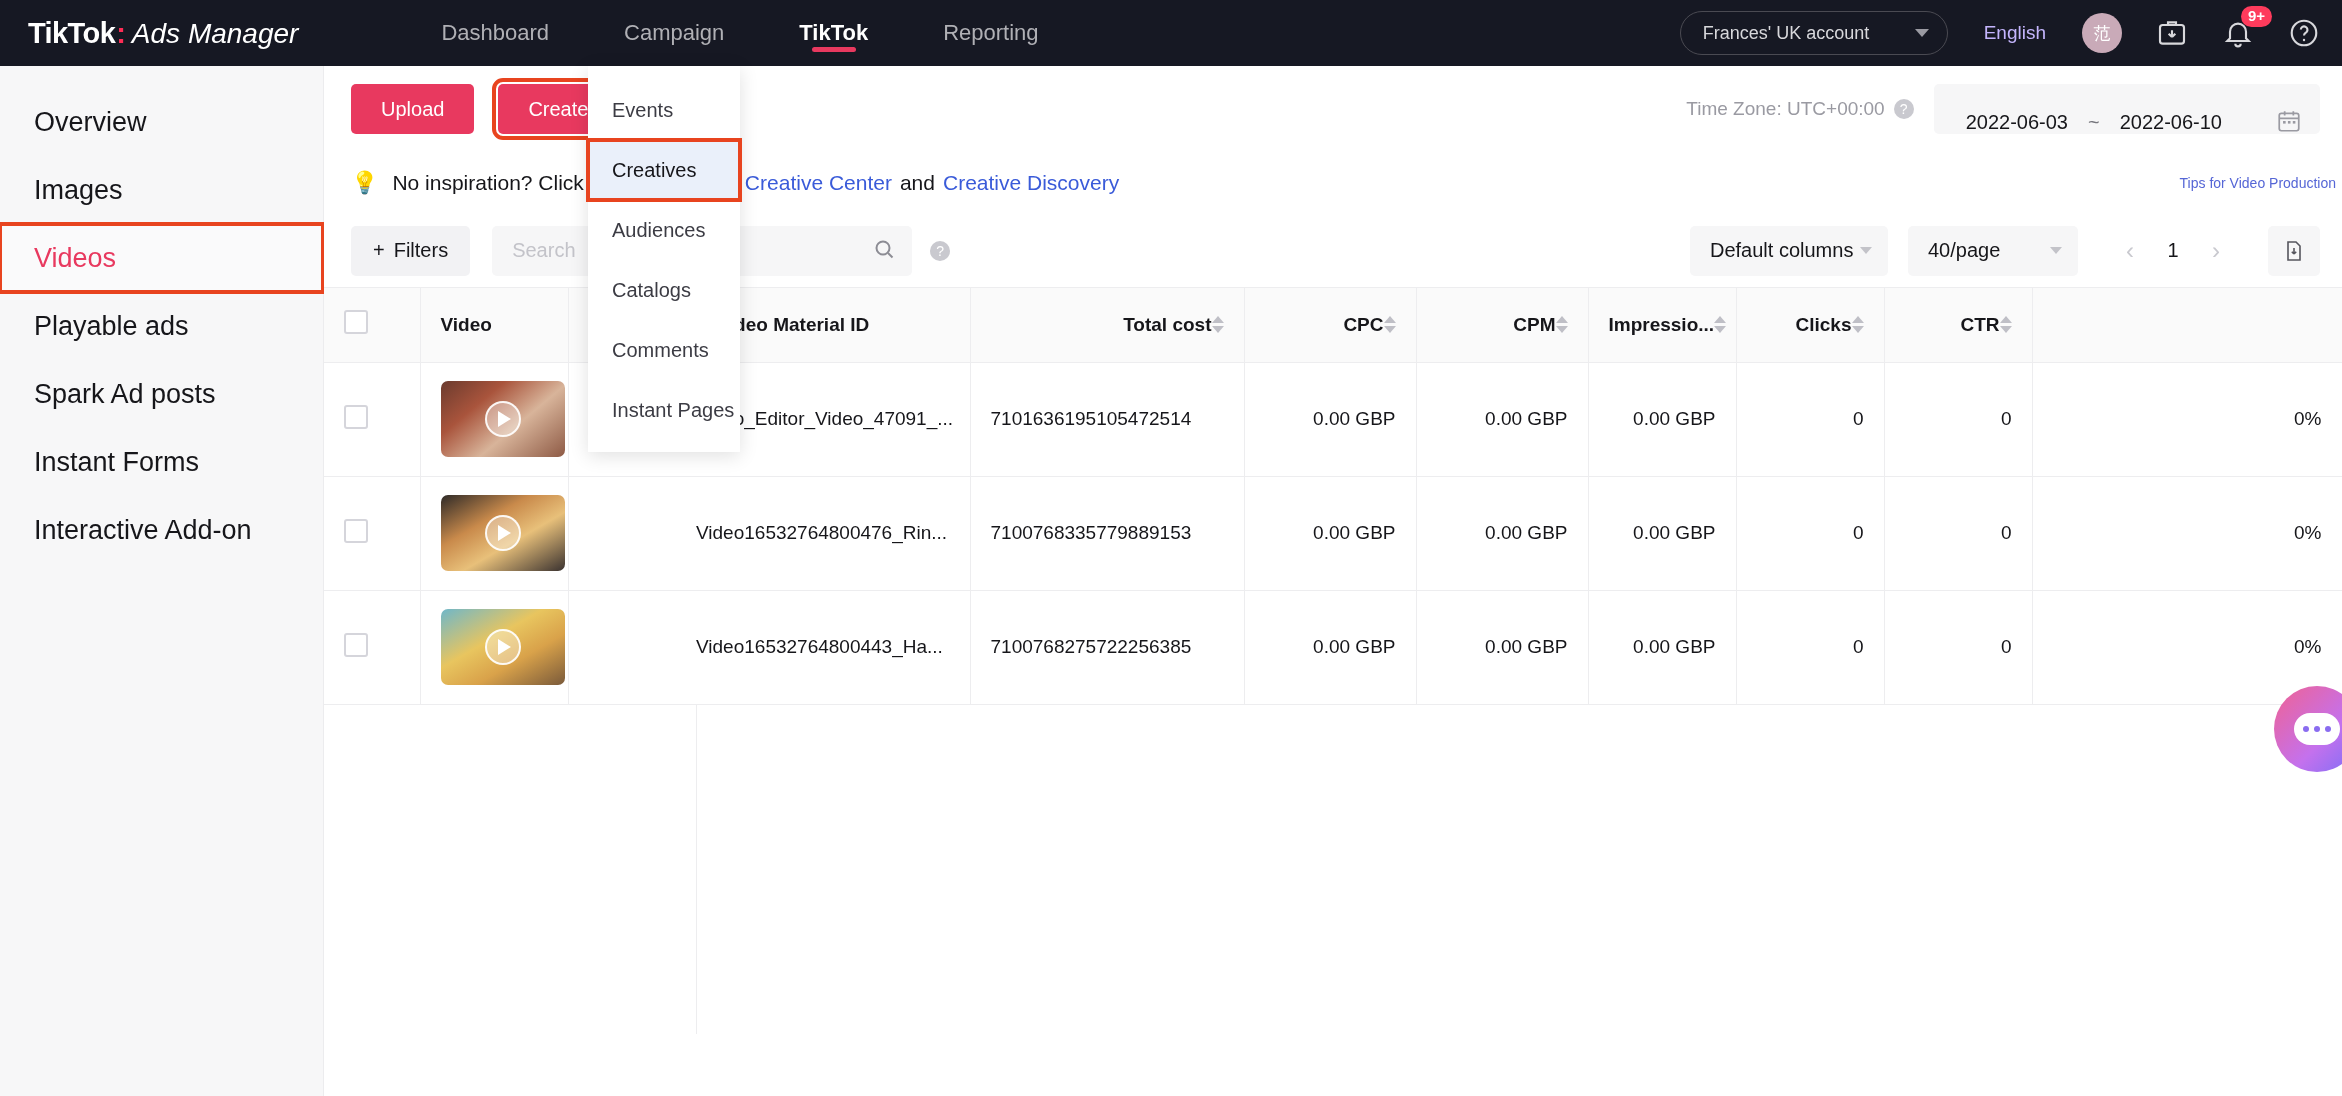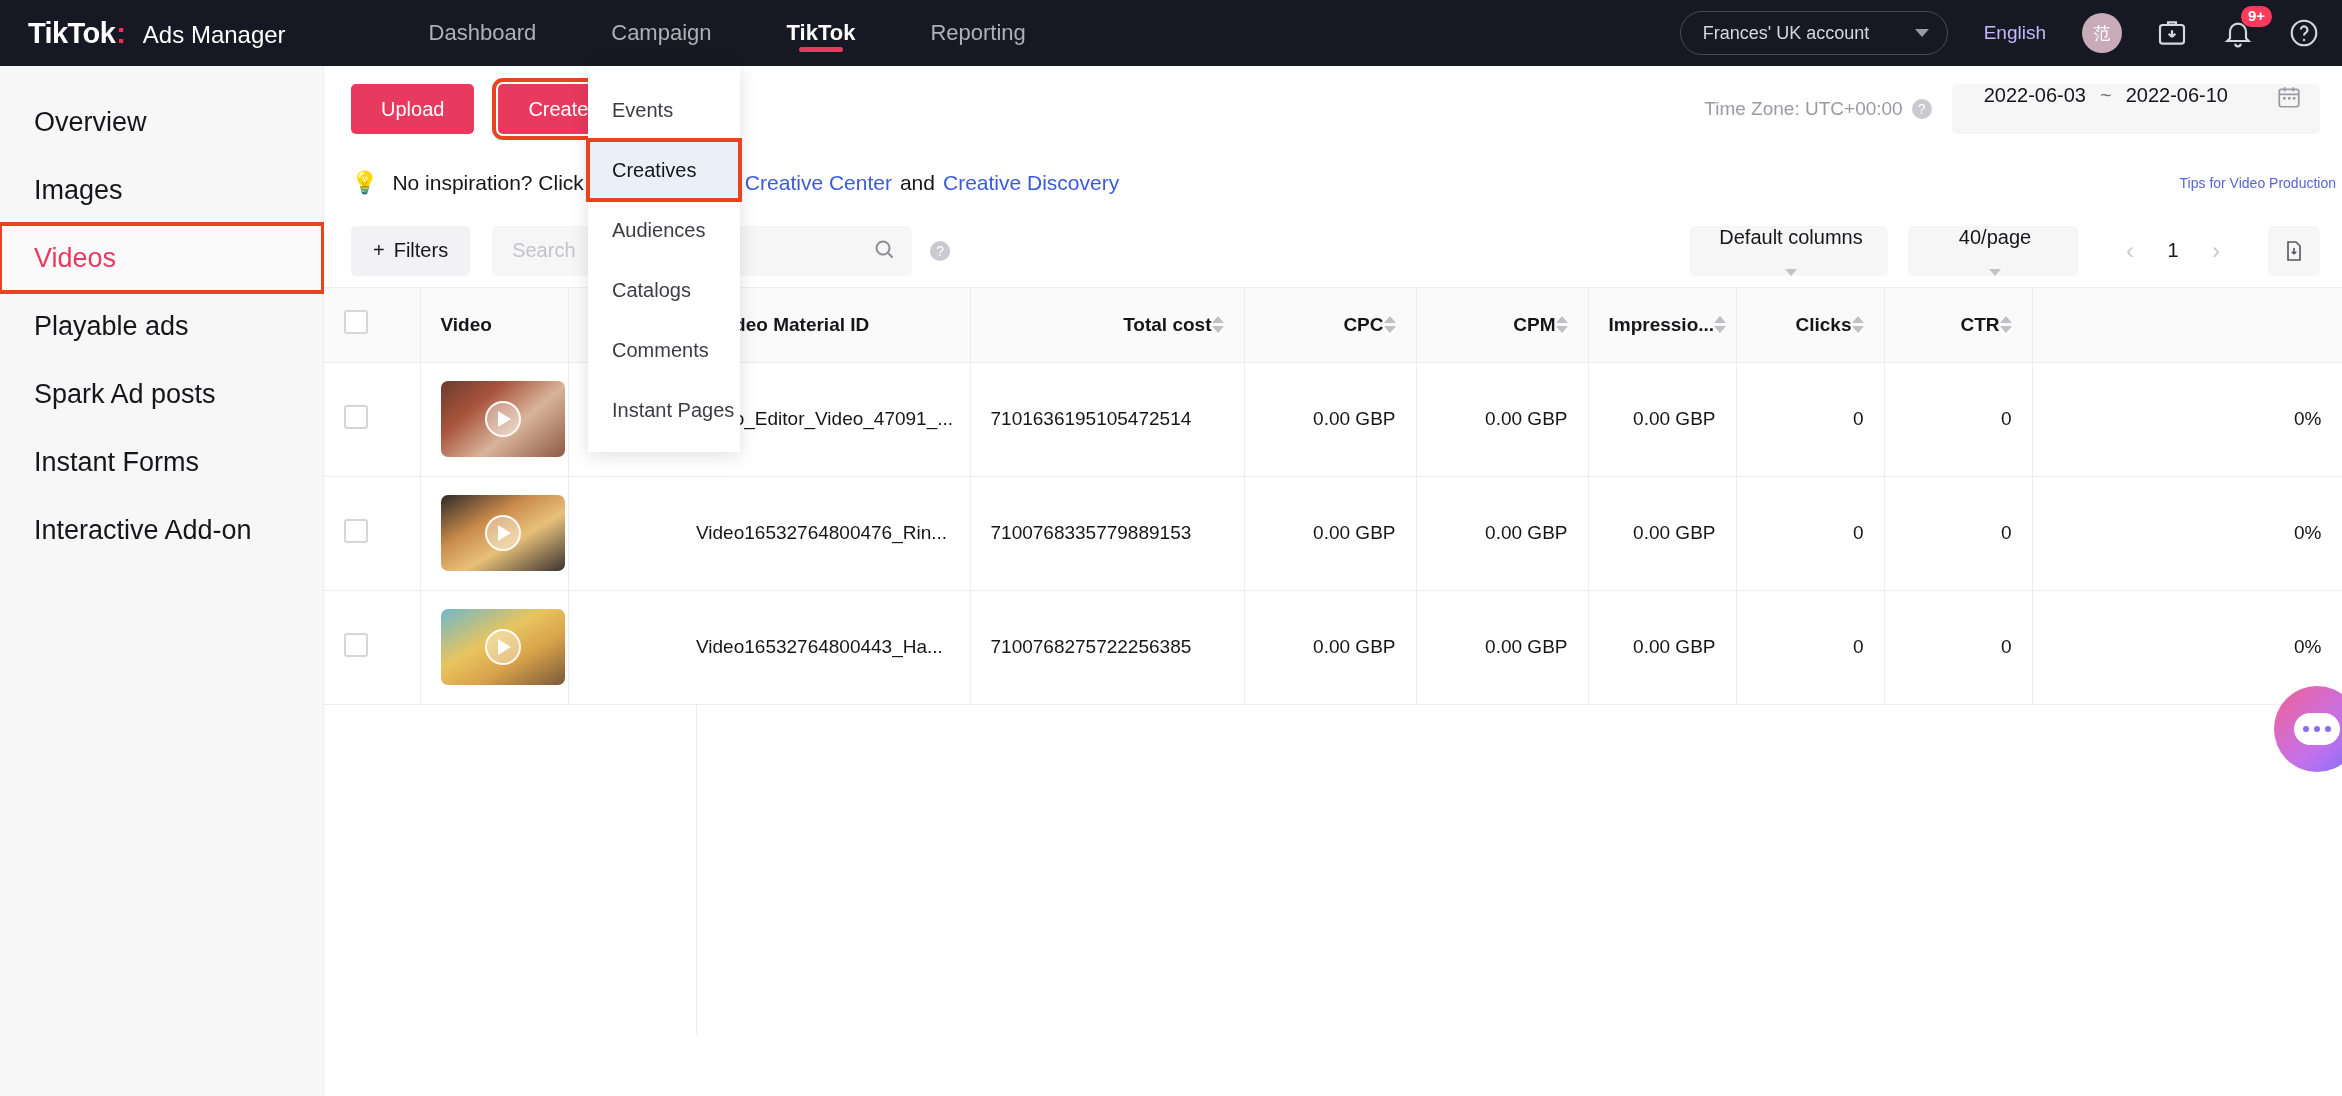--- a/index.html
+++ b/index.html
@@ -17,21 +17,21 @@
     width: 2342px; height: 66px;
     background: #161823;
     display: flex; align-items: center;
   }
   .brand { display: flex; align-items: baseline; margin-left: 28px; }
   .brand-tiktok {
     color: #ffffff; font-size: 29px; font-weight: bold;
     letter-spacing: -0.6px;
   }
   .brand-colon { color: #fe2c55; font-size: 29px; font-weight: bold; margin: 0 1px; }
-  .brand-sub { color: #ffffff; font-size: 24px; margin-left: 16px; font-weight: 400; }
+  .brand-sub { color: #ffffff; font-size: 28px; margin-left: 5px; font-weight: 400; font-style: italic; }
 
   .navtabs { display: flex; align-items: center; margin-left: 143px; height: 66px; }
   .navtab {
     position: relative; color: #b0b0b5; font-size: 22px;
     padding: 0 0 0 0; margin-right: 75px; cursor: pointer;
     height: 66px; display: flex; align-items: center;
   }
   .navtab.active { color: #ffffff; font-weight: bold; }
   .navtab.active::after {
     content: ""; position: absolute; bottom: 14px; left: 50%;
@@ -105,23 +105,24 @@
     position: absolute; right: 22px; top: 18px;
     display: flex; align-items: center;
   }
   .tz-label { color: #9a9aa2; font-size: 19px; }
   .qmark {
     width: 20px; height: 20px; border-radius: 50%; background: #c9c9cf;
     color: #fff; font-size: 14px; display: flex; align-items: center;
     justify-content: center; margin-left: 9px; cursor: pointer;
   }
   .daterange {
-    display: flex; align-items: flex-start; background: #f6f6f7;
+    display: flex; align-items: flex-end; background: #f6f6f7;
     height: 50px; border-radius: 5px; padding: 0 18px; margin-left: 20px;
     cursor: pointer;
+    gap: 6px;
   }
   .dr-date { font-size: 20px; color: #16161a; padding: 0 14px; }
   .dr-tilde { color: #77777e; font-size: 20px; }
   .cal-ic { margin-left: 34px; display: flex; }
 
   .tipbar {
     height: 62px; display: flex; align-items: center;
     padding-left: 27px; font-size: 21px; color: #16161a;
     background: #ffffff; position: relative;
   }
@@ -150,21 +151,21 @@
   .searchbox input {
     border: none; background: transparent; outline: none;
     font-size: 20px; color: #16161a; flex: 1;
     font-family: "Liberation Sans", sans-serif;
   }
   .searchbox input::placeholder { color: #c3c3c9; }
   .fb-right { position: absolute; right: 22px; display: flex; align-items: center; }
   .selbox {
     background: #f6f6f7; border-radius: 5px; height: 50px;
     display: flex; align-items: center; justify-content: space-between;
-    padding: 0 16px 0 20px; font-size: 20px; color: #16161a; cursor: pointer; flex-direction: column;
+    padding: 0 16px 0 20px; font-size: 20px; color: #16161a; cursor: pointer;
   }
   .sel-cols { width: 198px; }
   .sel-page { width: 170px; margin-left: 20px; }
   .chev-sm { width: 0; height: 0; border-left: 6px solid transparent;
              border-right: 6px solid transparent; border-top: 7px solid #c3c3c9; }
   .pager { display: flex; align-items: center; margin-left: 24px; }
   .pg-arrow { color: #c9c9cf; font-size: 24px; padding: 0 24px; cursor: pointer; }
   .pg-num { font-size: 20px; color: #16161a; min-width: 30px; text-align: center; }
   .dl-btn {
     background: #f6f6f7; border-radius: 5px; width: 52px; height: 50px;

